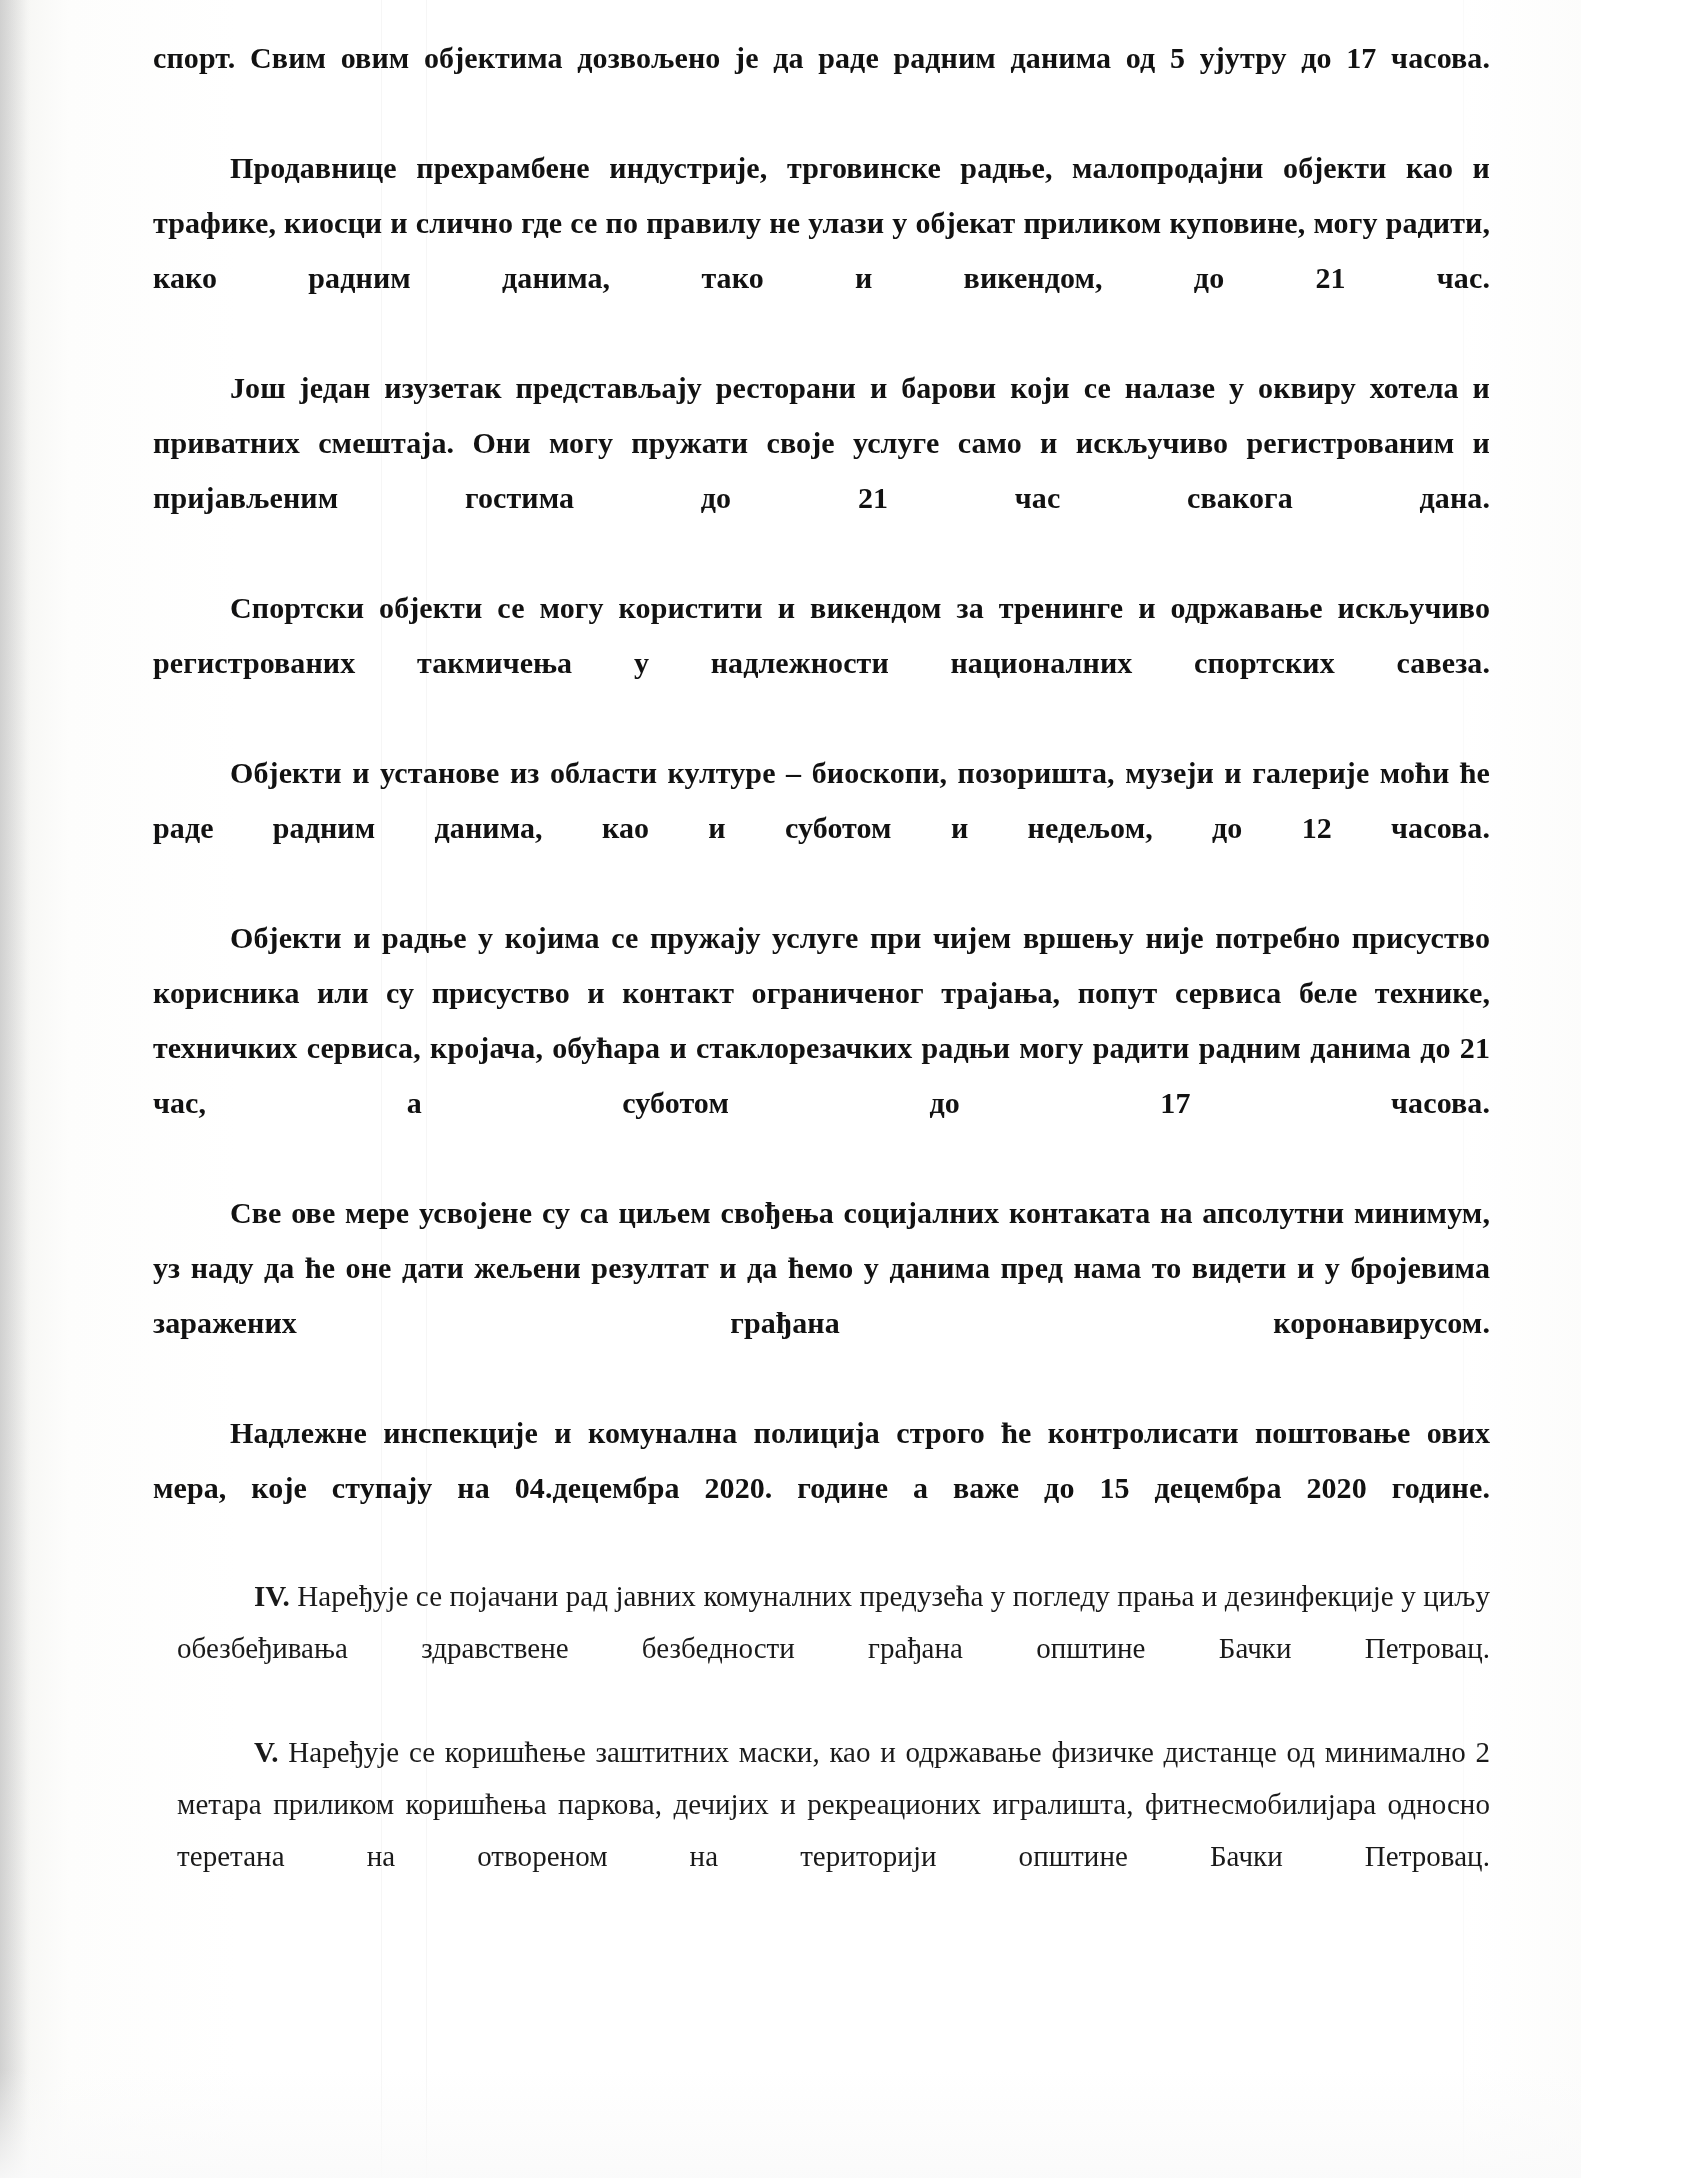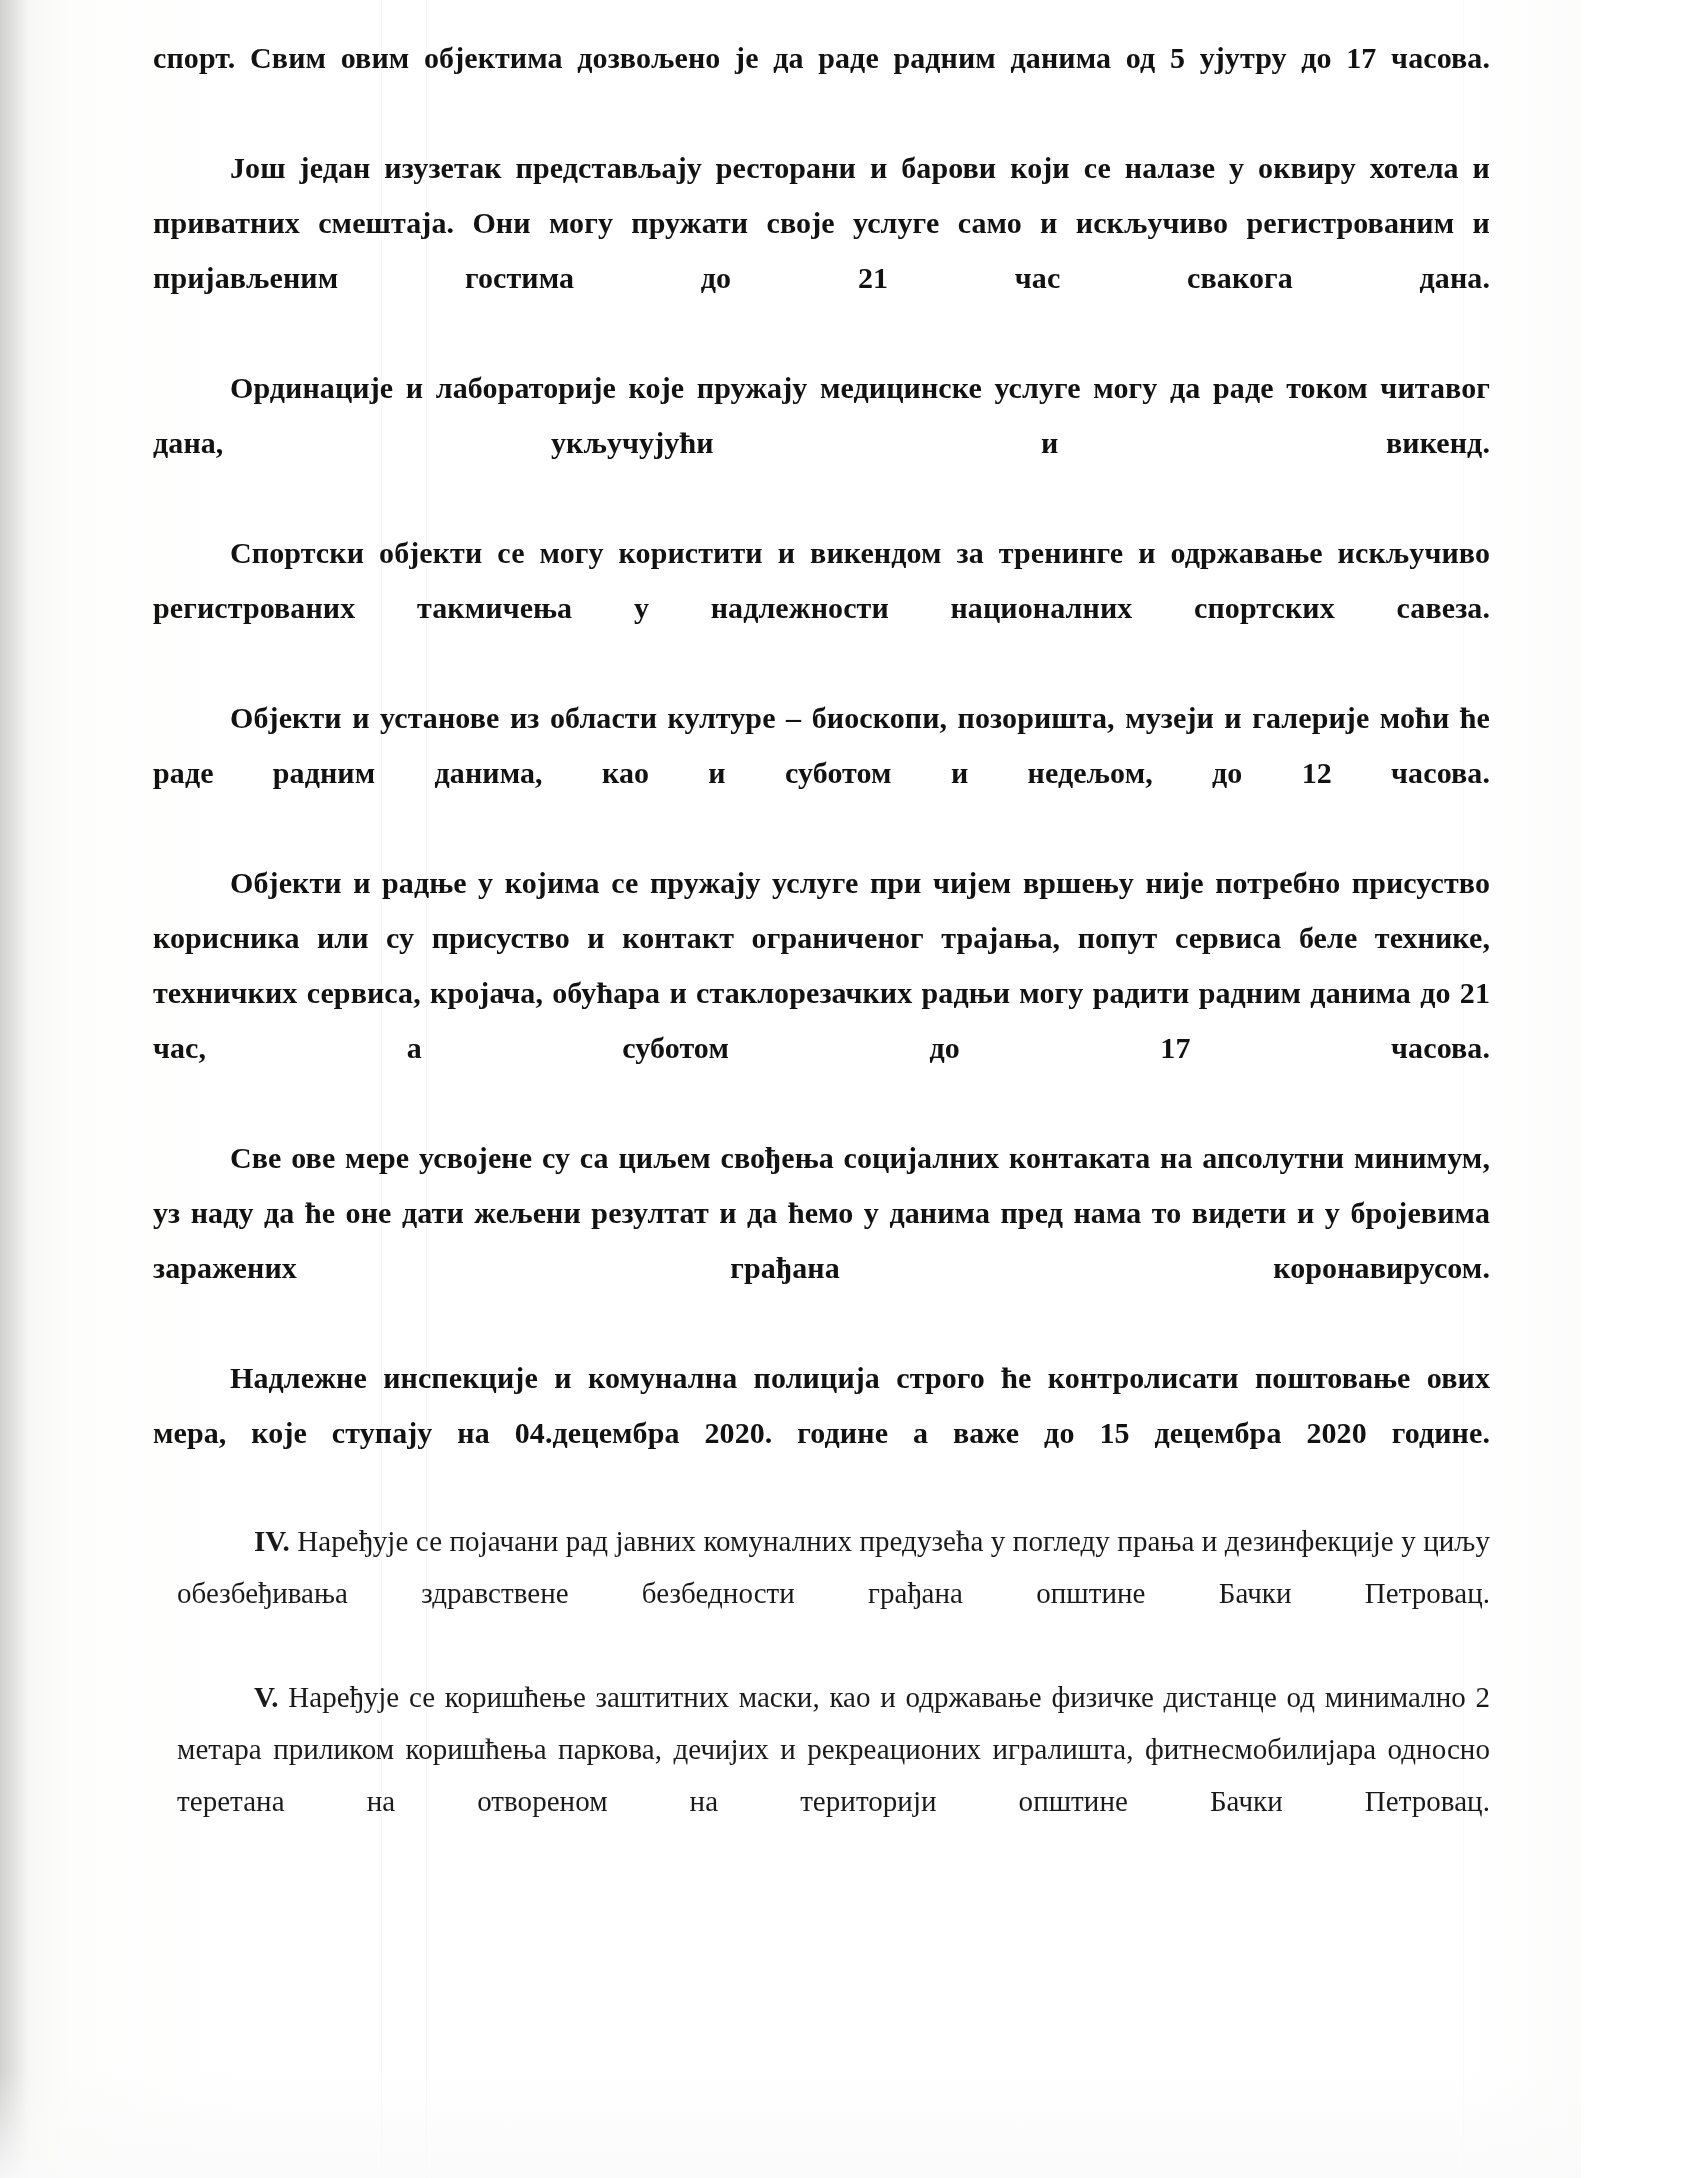--- a/index.html
+++ b/index.html
@@ -108,22 +108,22 @@
   <div class="scan-edge-left"></div>
   <div class="scan-streak" style="left:381px;"></div>
   <div class="scan-streak" style="left:426px;"></div>
   <div class="scan-streak" style="left:1463px;opacity:.6;"></div>
   <div class="scan-edge-bottom"></div>
 
   <div class="doc-body">
 
     <div class="block-bold">
       <p class="para no-indent">спорт. Свим овим објектима дозвољено је да раде радним данима од 5 ујутру до 17 часова.</p>
+      <p class="para">Продавнице прехрамбене индустрије, трговинске радње, малопродајни објекти као и трафике, киосци и слично где се по правилу не улази у објекат приликом куповине, могу радити, како радним данима, тако и викендом, до 21 час.</p>
       <p class="para">Још један изузетак представљају ресторани и барови који се налазе у оквиру хотела и приватних смештаја. Они могу пружати своје услуге само и искључиво регистрованим и пријављеним гостима до 21 час свакога дана.</p>
-      <p class="para">Ординације и лабораторије које пружају медицинске услуге могу да раде током читавог дана, укључујући и викенд.</p>
       <p class="para">Спортски објекти се могу користити и викендом за тренинге и одржавање искључиво регистрованих такмичења у надлежности националних спортских савеза.</p>
       <p class="para">Објекти и установе из области културе – биоскопи, позоришта, музеји и галерије моћи ће раде радним данима, као и суботом и недељом, до 12 часова.</p>
       <p class="para">Објекти и радње у којима се пружају услуге при чијем вршењу није потребно присуство корисника или су присуство и контакт ограниченог трајања, попут сервиса беле технике, техничких сервиса, кројача, обућара и стаклорезачких радњи могу радити радним данима до 21 час, а суботом до 17 часова.</p>
       <p class="para">Све ове мере усвојене су са циљем свођења социјалних контаката на апсолутни минимум, уз наду да ће оне дати жељени резултат и да ћемо у данима пред нама то видети и у бројевима заражених грађана коронавирусом.</p>
       <p class="para">Надлежне инспекције и комунална полиција строго ће контролисати поштовање ових мера, које ступају на 04.децембра 2020. године а важе до 15 децембра 2020 године.</p>
     </div>
 
     <div class="block-regular">
       <p class="para"><span class="roman">IV.</span><span> Наређује се појачани рад јавних комуналних предузећа у погледу прања и дезинфекције у циљу обезбеђивања здравствене безбедности грађана општине Бачки Петровац.</span></p>
       <p class="para"><span class="roman">V.</span><span> Наређује се коришћење заштитних маски, као и одржавање физичке дистанце од минимално 2 метара приликом коришћења паркова, дечијих и рекреационих игралишта, фитнесмобилијара односно теретана  на отвореном на територији општине Бачки Петровац.</span></p>

